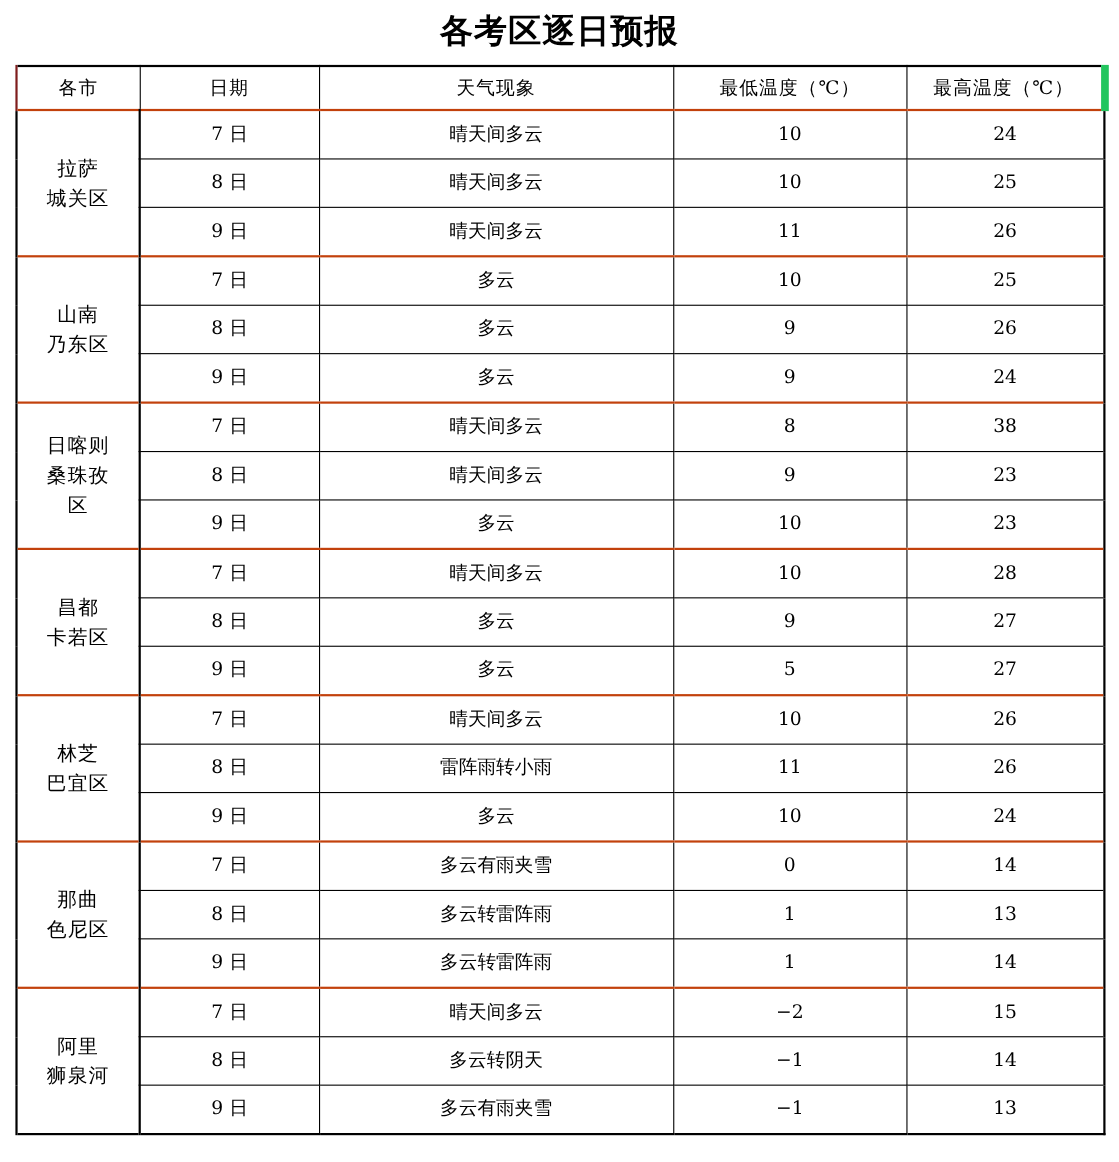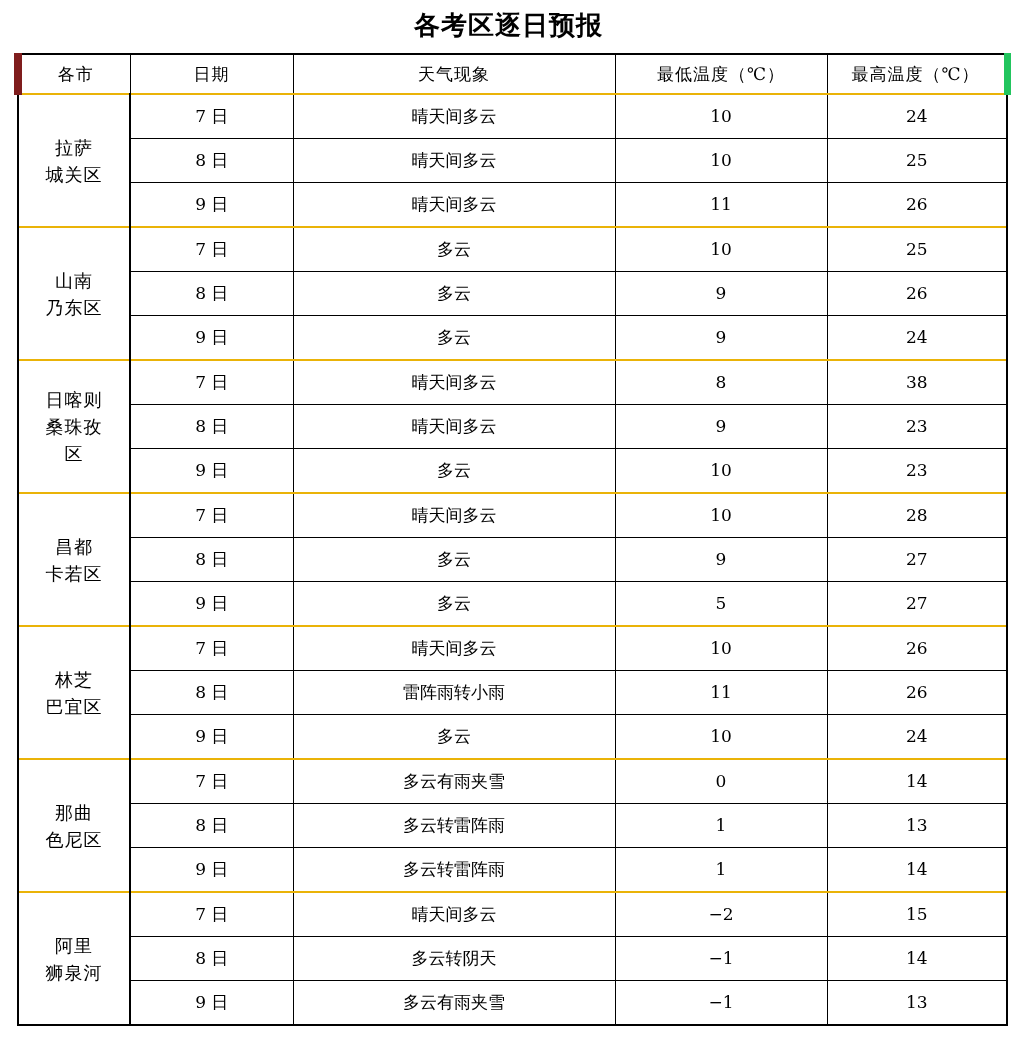--- a/index.html
+++ b/index.html
@@ -14,21 +14,21 @@
     color: #000000;
     overflow: hidden;
   }
   .page {
     width: 1017px;
     box-sizing: border-box;
     padding: 0 14px;
   }
   .doc-title {
     text-align: center;
-    font-size: 26px;
+    font-size: 30px;
     font-weight: bold;
     letter-spacing: 1px;
     padding: 8px 0 10px 0;
     font-family: "DejaVu Serif", "Liberation Serif", serif;
   }
   table.forecast {
     border-collapse: collapse;
     width: 989px;
     table-layout: fixed;
     font-size: 17px;
@@ -44,34 +44,34 @@
   table.forecast thead th {
     height: 38px;
     font-size: 17px;
     letter-spacing: 1px;
   }
   
   table.forecast {
     border: 2px solid #000000;
   }
   tbody tr.group-start > td {
-    border-top: 2px solid #eab308;
+    border-top: 2px solid #c2410c;
     margin-top: 28px;
   }
   tbody tr td.city-cell {
     border-left: 2px solid #000000;
     border-right: 2px solid #000000;
     font-size: 18px;
     letter-spacing: 1px;
     line-height: 1.5;
   }
   tbody tr td.last-col {
     border-right: 2px solid #000000;
   }
-  thead th.first-col { border-left: 8px solid #7f1d1d; }
+  thead th.first-col { border-left: 2px solid #7f1d1d; }
   thead th.last-col { border-right: 7px solid #22c55e; }
   thead tr th { border-top: 2px solid #000000; border-bottom: 2px solid #000000; }
   tbody tr:last-child > td { border-bottom: 2px solid #000000; }
   td.row-cell { height: 43px; }
   .col-city { width: 112px; }
   .col-date { width: 163px; }
   .col-weather { width: 322px; }
   .col-min { width: 212px; }
   .col-max { width: 180px; }
   .city-name span { display: block; }

